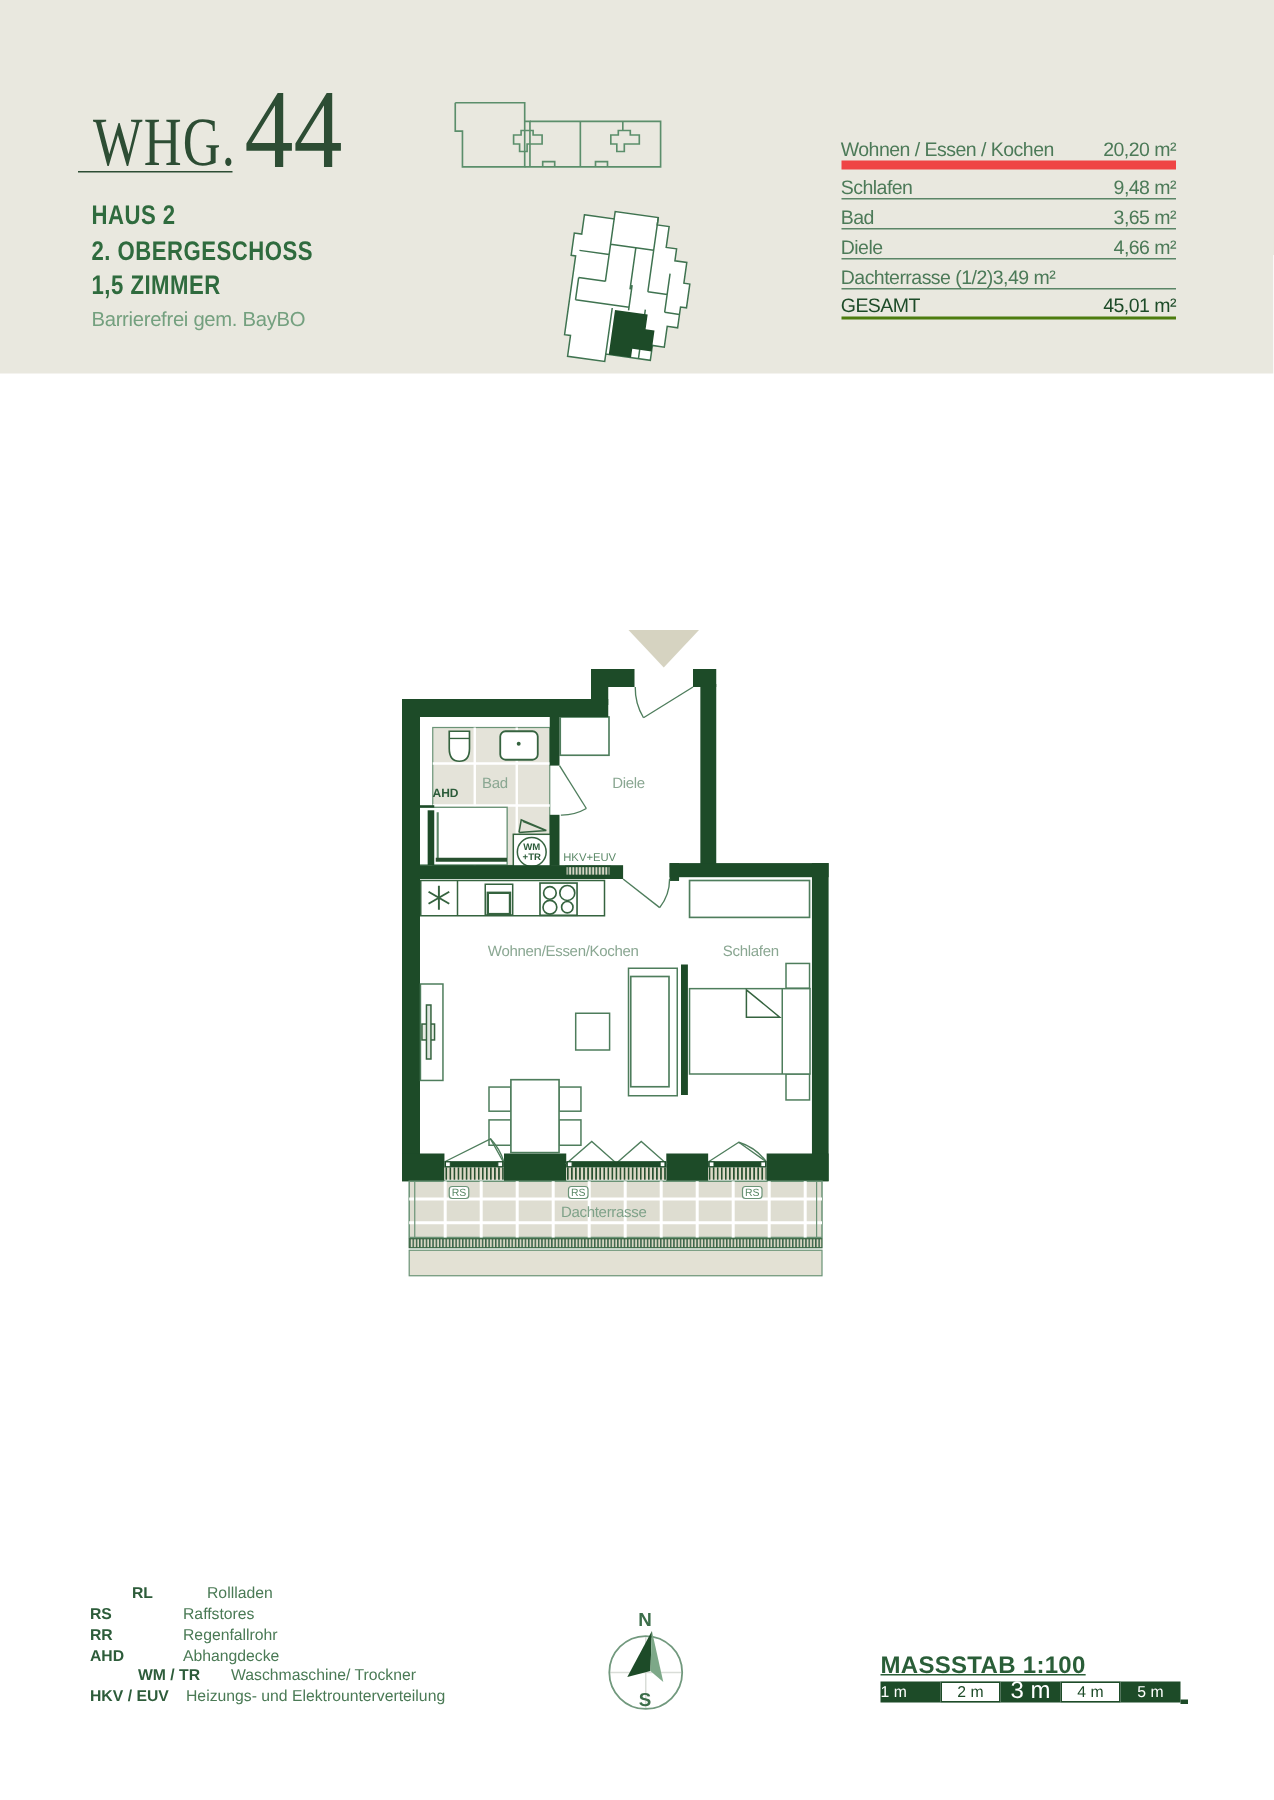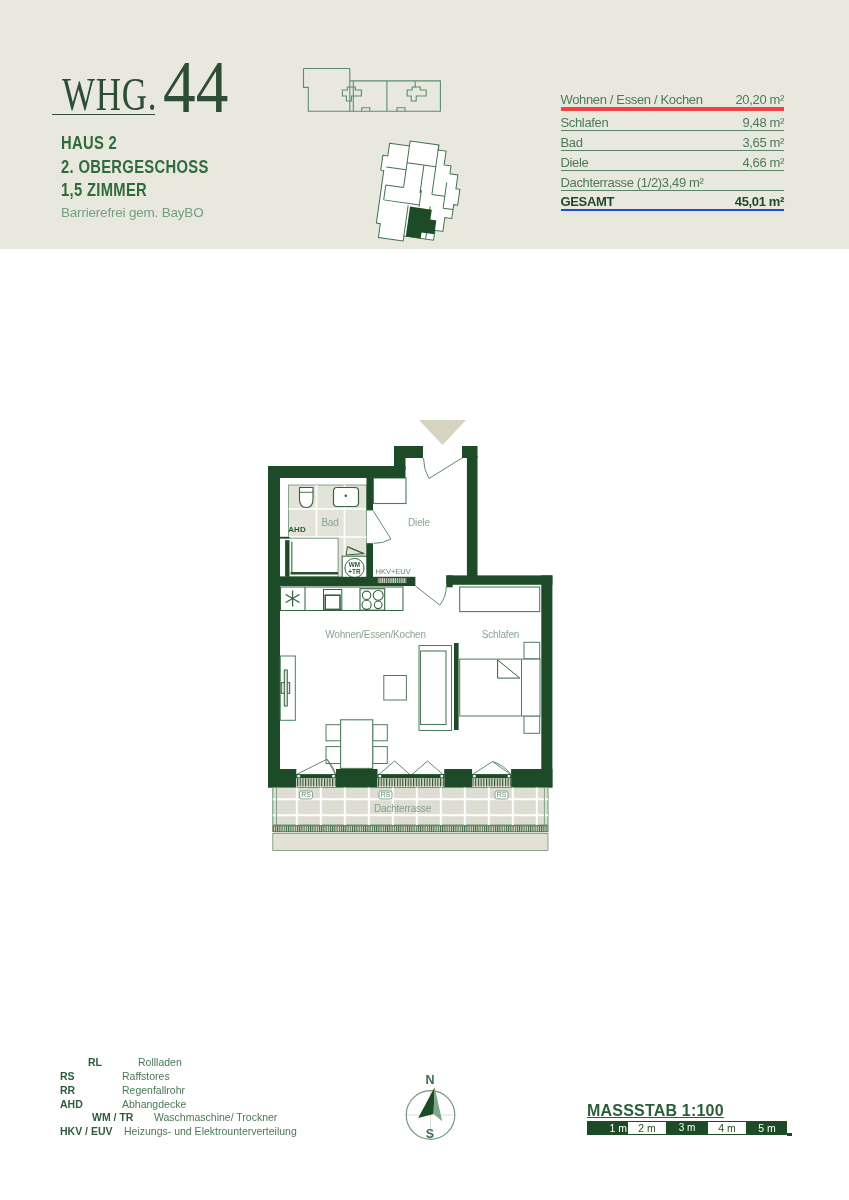--- a/index.html
+++ b/index.html
@@ -46,21 +46,21 @@
 
       <path fill="none" d="M403,148 v42 M383,172 h20 M403,165 h29 M432,143 v50 M420,165 v28 M403,190 h-18 M385,190 v15 M421,190 v17 M385,205 h36 M410,207 v31 M432,193 h13 M445,179 v26 M432,205 v33 M445,205 h10"></path>
     </g>
 
     <path d="M412,208 h22 v10 h6 v14 h-13 v6 h-15 z" fill="#1d4b28" stroke="none"></path>
   </g>
 </svg>
 
 <div class="abs" style="left:560.5px;top:87.5px;width:223.5px;color:#4c7a58;font-size:13px;letter-spacing:-0.35px;">
 
-  <div style="display:flex;justify-content:space-between;height:19.1px;align-items:flex-end;border-bottom:4px solid #ef4444;">
+  <div style="display:flex;justify-content:space-between;height:19.1px;align-items:flex-end;border-bottom:6px solid #ef4444;">
       <span>Wohnen / Essen / Kochen</span>
       <span>20,20 m²</span>
     </div>
 
   <div style="display:flex;justify-content:space-between;height:19.1px;align-items:flex-end;border-bottom:1px solid #5b8567;">
       <span>Schlafen</span>
       <span>9,48 m²</span>
     </div>
 
   <div style="display:flex;justify-content:space-between;height:19.1px;align-items:flex-end;border-bottom:1px solid #5b8567;">
@@ -72,21 +72,21 @@
       <span>Diele</span>
       <span>4,66 m²</span>
     </div>
 
 
   <div style="display:flex;justify-content:flex-start;height:19.1px;align-items:flex-end;border-bottom:1px solid #5b8567;">
       <span>Dachterrasse (1/2)</span>
       <span>3,49 m²</span>
     </div>
 
-  <div style="display:flex;justify-content:space-between;height:18.4px;align-items:flex-end;border-bottom:2px solid #1d4ed8;color:#1d4b28;font-weight:bold;">
+  <div style="display:flex;justify-content:space-between;height:18.4px;align-items:flex-end;border-bottom:2px solid #4d7c0f;color:#1d4b28;font-weight:normal;">
       <span>GESAMT</span>
       <span>45,01 m²</span>
     </div>
 </div>
 
 <svg class="abs" style="left:250px;top:400px;" width="330" height="470" viewBox="250 400 330 470">
   <defs>
     <pattern id="sill" width="2.7" height="10" patternUnits="userSpaceOnUse">
       <rect width="2.7" height="10" fill="#ddd9c7"></rect>
       <rect x="0" width="1.1" height="10" fill="#27502f"></rect>
@@ -338,19 +338,19 @@
   <polygon points="434.6,1087.3 433.6,1114 442.2,1121.3" fill="#7da888"></polygon>
   <text x="430" y="1084" font-size="12.5" fill="#3c6e4a" text-anchor="middle" font-weight="bold">N</text>
   <text x="430" y="1137.5" font-size="12.5" fill="#3c6e4a" text-anchor="middle" font-weight="bold">S</text>
 </svg>
 
 <div class="abs" style="left:587px;top:1102px;font-size:16px;font-weight:bold;color:#2a5e38;letter-spacing:0.2px;text-decoration:underline;">MASSSTAB 1:100</div>
 
 <div class="abs" style="left:587px;top:1120.8px;width:200px;height:14.4px;background:#1d4b28;">
   <div style="position:absolute;left:40px;top:0;width:40px;height:14.4px;background:#ffffff;box-sizing:border-box;border:1.5px solid #1d4b28;"></div>
   <div style="position:absolute;left:120px;top:0;width:40px;height:14.4px;background:#ffffff;box-sizing:border-box;border:1.5px solid #1d4b28;"></div>
-  <div style="position:absolute;left:0;top:0;width:40px;text-align:right;font-size:10.5px;line-height:14.4px;color:#ffffff;">1 m</div>
+  <div style="position:absolute;left:0;top:0;width:40px;text-align:left;font-size:10.5px;line-height:14.4px;color:#ffffff;">1 m</div>
   <div style="position:absolute;left:40px;top:0;width:40px;text-align:center;font-size:10.5px;line-height:14.4px;color:#1d4b28;">2 m</div>
-  <div style="position:absolute;left:80px;top:0;width:40px;text-align:center;font-size:10px;line-height:14.4px;color:#ffffff;">3 m</div>
+  <div style="position:absolute;left:80px;top:0;width:40px;text-align:center;font-size:16px;line-height:14.4px;color:#ffffff;">3 m</div>
   <div style="position:absolute;left:120px;top:0;width:40px;text-align:center;font-size:10.5px;line-height:14.4px;color:#1d4b28;">4 m</div>
   <div style="position:absolute;left:160px;top:0;width:40px;text-align:center;font-size:10.5px;line-height:14.4px;color:#ffffff;">5 m</div>
   <div style="position:absolute;left:200px;top:12.5px;width:5px;height:2.5px;background:#1d4b28;"></div>
 </div>
 
 </body></html>

